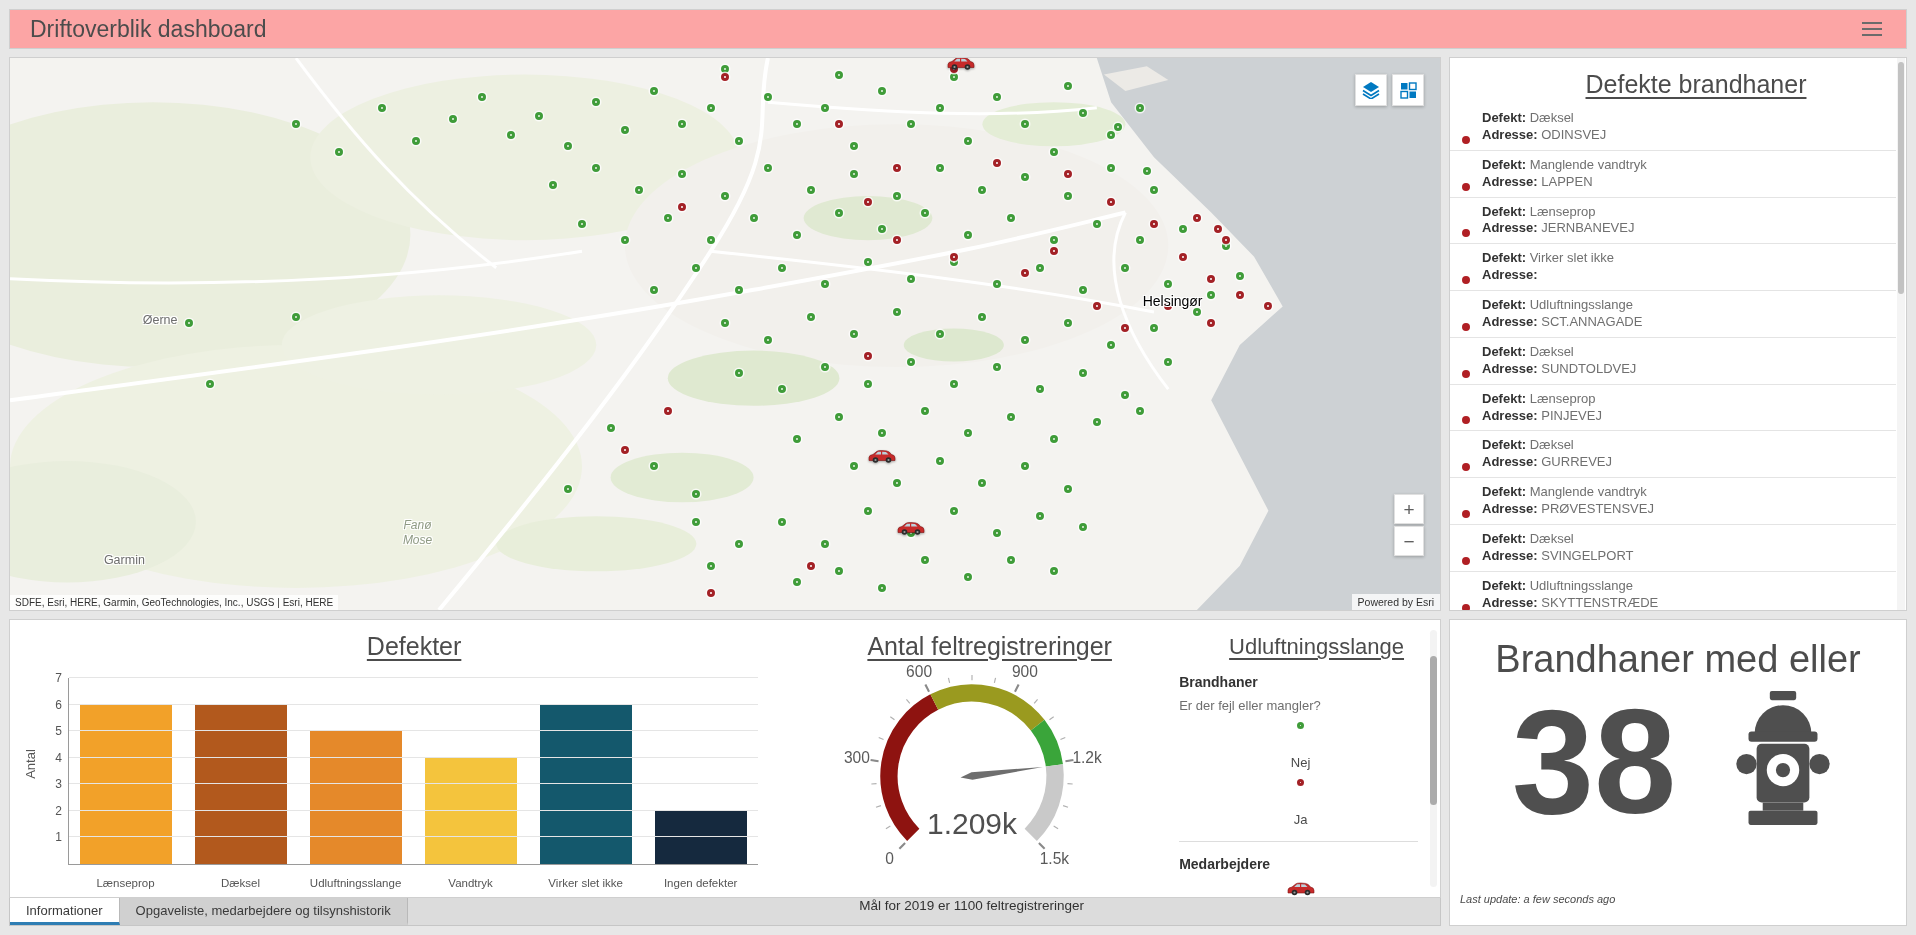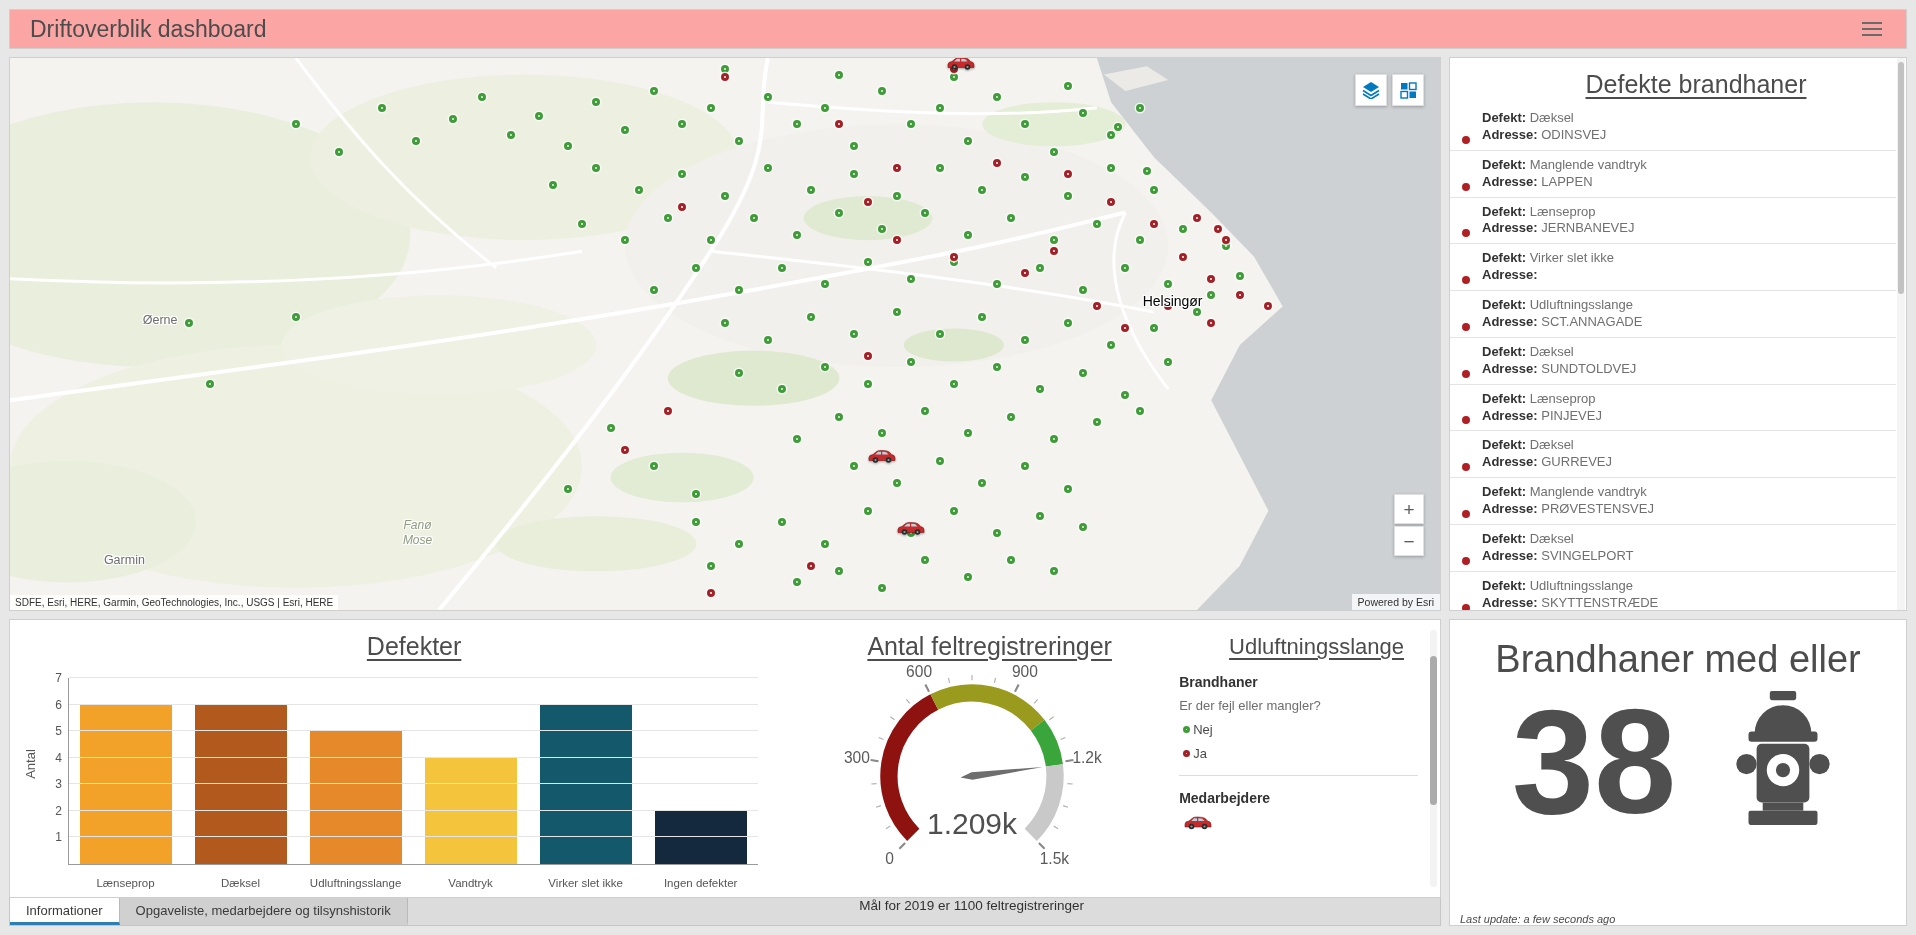--- a/index.html
+++ b/index.html
@@ -79,39 +79,39 @@
   .x-labels { position:absolute; left:58px; right:24px; bottom:8px; display:flex; }
   .xl { flex:1; text-align:center; font-size:11.5px; color:#555; }
 
   .sec-gauge { flex:0 0 26.5%; display:flex; flex-direction:column; align-items:center; padding:12px 4px 8px; }
   .gauge-holder { margin-top:2px; }
   .gauge-caption { margin-top:auto; font-size:13.5px; color:#323232; padding-bottom:6px; }
 
   .sec-legend { flex:1; position:relative; padding:14px 22px 8px 18px; }
   .legend-heading { font-size:14px; font-weight:bold; color:#323232; margin-top:14px; }
   .legend-sub { font-size:13px; color:#6e6e6e; margin:8px 0 2px; }
-  .legend-row { display:flex; align-items:center; gap:3px; margin:9px 0 0 4px; font-size:13px; color:#4a4a4a; }
+  .legend-row { display:flex; align-items:center; gap:26px; margin:9px 0 0 4px; font-size:13px; color:#4a4a4a;flex-direction:column; }
   .leg-dot { width:7px; height:7px; border-radius:50%; background:#fff; }
   .legend-divider { border:none; border-top:1px solid #ddd; margin:14px 0 0; }
   .legend-sb { position:absolute; right:3px; top:10px; bottom:10px; width:7px; background:#f3f3f3; border-radius:4px; }
   .legend-sb .thumb { position:absolute; top:10%; height:58%; left:0; right:0; background:#ababab; border-radius:4px; }
 
   
   .tabbar { flex:0 0 28px; background:#dcdcdc; border:1px solid #c6c6c6; border-top:none; display:flex; }
   .tab { display:flex; align-items:center; padding:0 16px; font-size:13px; color:#3a3a3a;
          background:#d0d0d0; border-right:1px solid #b9b9b9; border-bottom:3px solid transparent; cursor:pointer; }
   .tab.active { background:#fff; border-bottom:3px solid #2e7db3; }
 
   
   .kpi-panel { flex:0 0 458px; background:#fff; border:1px solid #cfcfcf; position:relative;
                display:flex; flex-direction:column; align-items:center; }
   .kpi-title { font-size:38px; color:#4c4c4c; margin-top:18px; }
   .kpi-body { display:flex; align-items:center; justify-content:center; gap:46px; margin-top:10px; }
   .kpi-value { font-size:148px; line-height:.95; font-weight:600; color:#4f4f4f; }
-  .kpi-update { position:absolute; left:10px; bottom:0; font-size:11px; font-style:italic; color:#4a4a4a; }
+  .kpi-update { position:absolute; left:10px; bottom:20px; font-size:11px; font-style:italic; color:#4a4a4a; }
 </style>
 </head>
 <body>
 
 <div class="page">
 
   <header class="appbar">
     <div class="app-title">Driftoverblik dashboard</div>
     <button class="menu-btn">
       <span><div></div><div></div><div></div></span>

